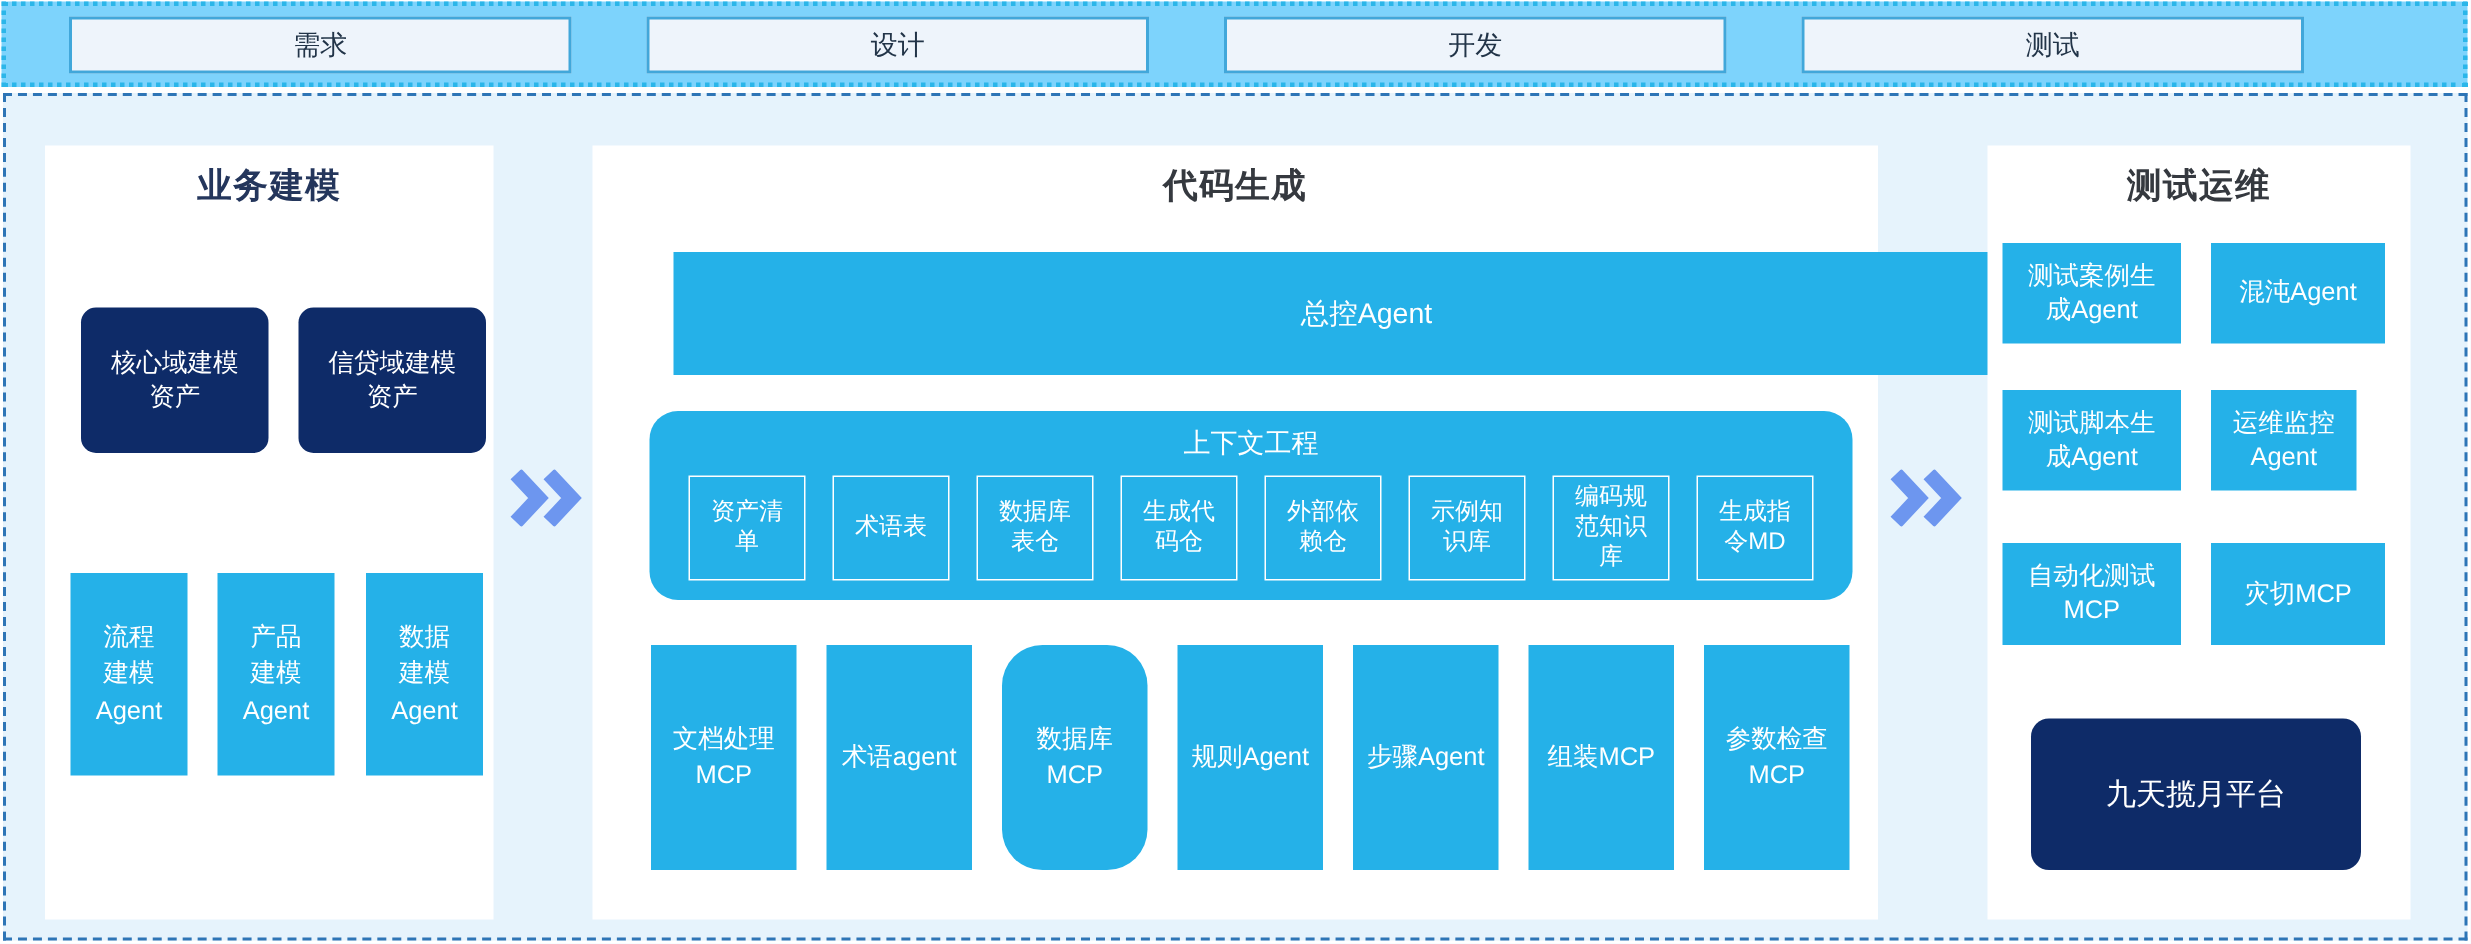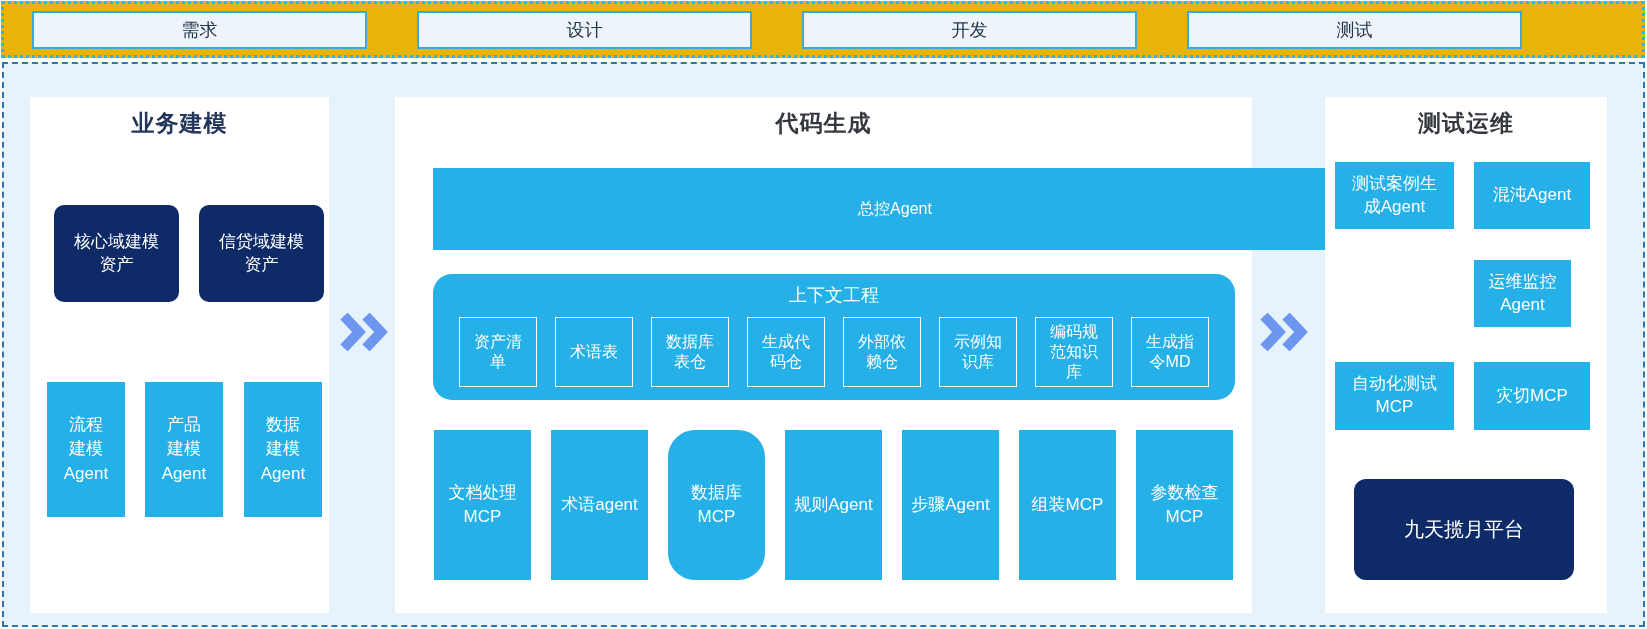--- a/index.html
+++ b/index.html
@@ -13,25 +13,25 @@
     height: 629px;
     background: #ffffff;
     overflow: hidden;
   }
 
   
   .phase-strip {
     position: absolute;
     left: 1px; top: 1px;
     width: 1644px; height: 57px;
-    background: #eab308;
+    background: #7dd3fc;
     border: 3px dotted #2bb6e9;
     display: flex;
     align-items: center;
-    padding-left: 28px;
+    padding-left: 42px;
     gap: 50px;
   }
   .phase-box {
     width: 335px; height: 38px;
     background: #eef4fb;
     border: 2px solid #41a7da;
     display: flex; align-items: center; justify-content: center;
     font-size: 18px;
     color: #223448;
   }
@@ -81,23 +81,23 @@
   .bm-agent {
     position: absolute; top: 285px;
     width: 78px; height: 135px;
     font-size: 17px; line-height: 1.45;
     padding: 0 15px;
   }
   #bm-agent-0 { left: 17px; } #bm-agent-1 { left: 115px; } #bm-agent-2 { left: 214px; }
 
   
   .master-bar {
-    position: absolute; left: 38px; top: 71px;
+    position: absolute; left: 54px; top: 71px;
     width: 924px; height: 82px;
-    font-size: 16px;
+    font-size: 19px;
   }
   .ctx-panel {
     position: absolute; left: 38px; top: 177px;
     width: 802px; height: 126px; border-radius: 19px;
   }
   .ctx-title {
     text-align: center; font-size: 18px; color: #fff;
     padding-top: 9px;
   }
   .ctx-row {
@@ -211,20 +211,21 @@
       <svg width="48" height="38" viewBox="0 0 48 38">
         <path d="M4 3 L19 19 L4 35" fill="none" stroke="#6d96ef" stroke-width="10"></path>
         <path d="M26 3 L41 19 L26 35" fill="none" stroke="#6d96ef" stroke-width="10"></path>
       </svg>
     </div>
 
     <div class="panel" id="panel-testops">
       <div class="panel-title">测试运维</div>
       <div class="cyan cbox to-box" id="to-0">测试案例生成Agent</div>
       <div class="cyan cbox to-box" id="to-1">混沌Agent</div>
+      <div class="cyan cbox to-box" id="to-2">测试脚本生成Agent</div>
       <div class="cyan cbox to-box" id="to-3">运维监控Agent</div>
       <div class="cyan cbox to-box" id="to-4">自动化测试MCP</div>
       <div class="cyan cbox to-box" id="to-5">灾切MCP</div>
       <div class="navy cbox platform-box">九天揽月平台</div>
     </div>
 
   </div>
 </div>
 
 </body></html>

